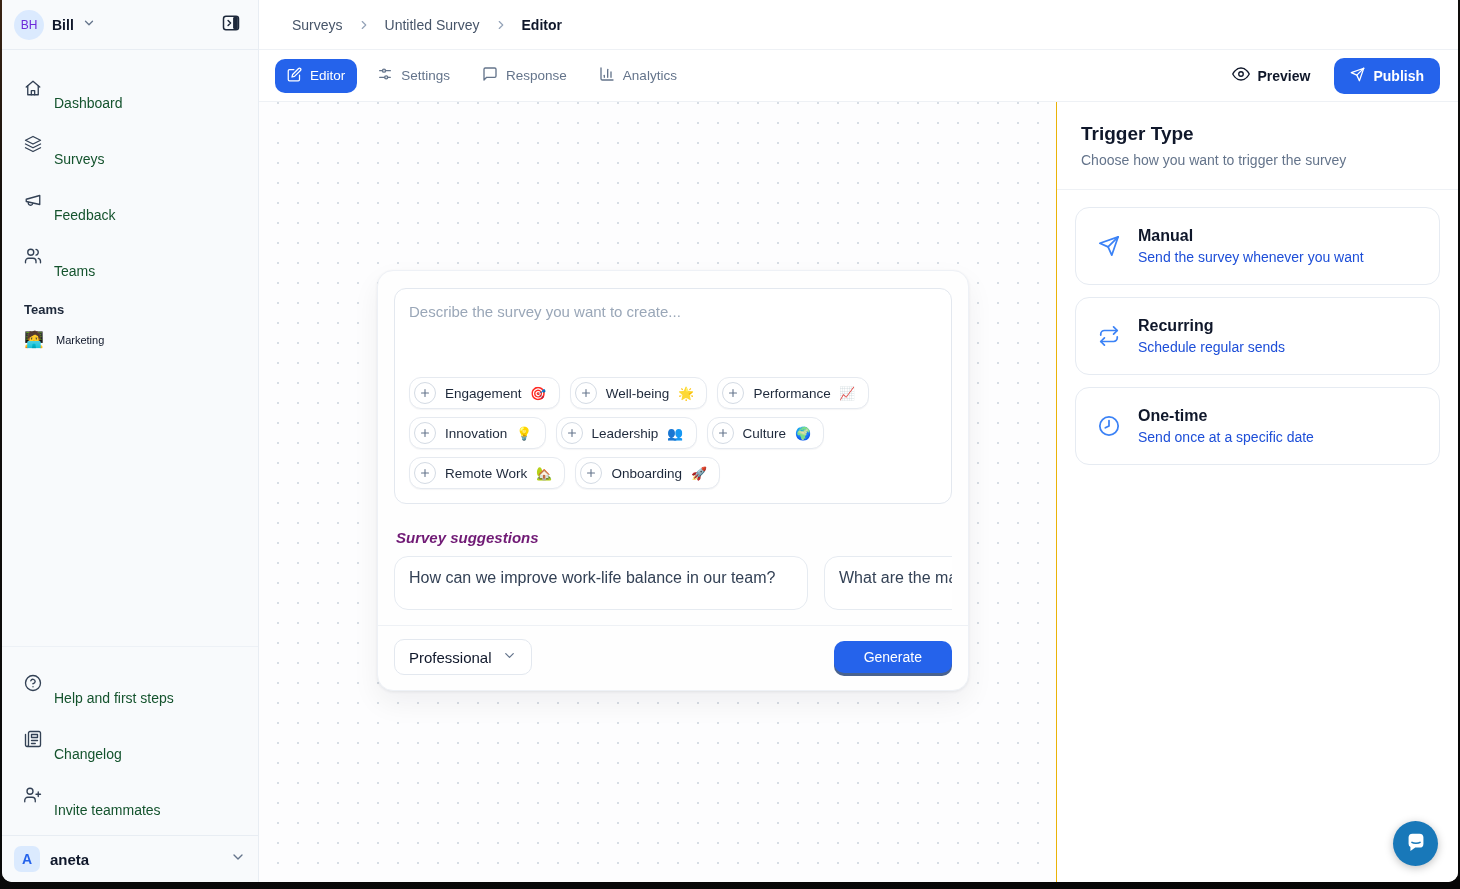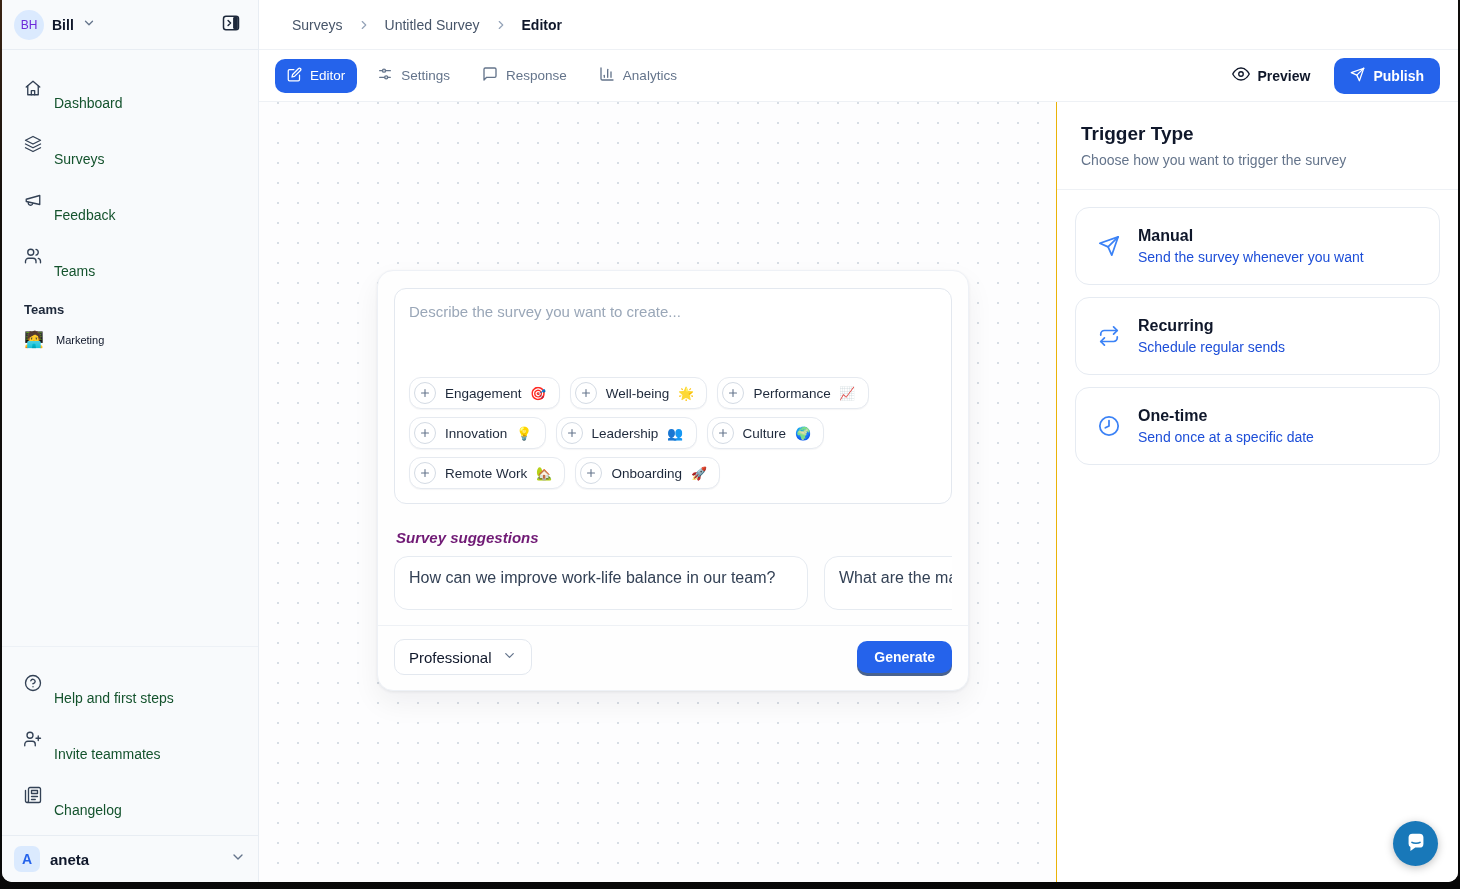--- a/index.html
+++ b/index.html
@@ -63,21 +63,21 @@
   .chip-plus { width:22px; height:22px; border:1px solid #d4dbe4; border-radius:50%; display:flex; align-items:center; justify-content:center; color:#64748b; }
   .chip-label { font-size:13.5px; color:#1e293b; }
   .chip-emoji { font-size:13px; }
   .sugg-label { margin:25px 18px 10px; font-size:15px; font-weight:700; color:#701a75;font-style:italic; }
   .sugg-row { display:flex; gap:16px; margin:0 16px; overflow:hidden; }
   .sugg-card { flex:0 0 auto; border:1px solid #e6ebf1; border-radius:14px; background:#fff; padding:12px 14px; height:54px; font-size:16px; color:#334155; cursor:pointer; }
   .sugg-card.c1 { width:414px; }
   .sugg-card.c2 { width:380px; }
   .gen-footer { margin-top:15px; border-top:1px solid #eef1f5; padding:13px 16px 15px; display:flex; align-items:center; justify-content:space-between; }
   .tone-select { display:flex; align-items:center; gap:10px; border:1px solid #e3e8ef; background:#fff; border-radius:10px; padding:8px 14px; font-size:15px; color:#0f172a; cursor:pointer; }
-  .btn-generate { background:var(--accent); color:#fff; font-size:14px; font-weight:700; border:none; border-radius:10px; padding:8px 17px; cursor:pointer; box-shadow:0 3px 0 0 rgba(12,45,104,.75); }
+  .btn-generate { background:var(--accent); color:#fff; font-size:14px; font-weight:400; border:none; border-radius:10px; padding:8px 30px; cursor:pointer; box-shadow:0 3px 0 0 rgba(12,45,104,.75); }
   
   .panel { width:402px; min-width:402px; border-left:1px solid #eab308; background:#fff; display:flex; flex-direction:column; }
   .panel-header { padding:21px 24px 21px; border-bottom:1px solid #eef1f5; }
   .panel-title { font-size:19px; font-weight:700; color:#0f172a; }
   .panel-subtitle { font-size:14px; color:#64748b; margin-top:7px; }
   .panel-body { padding:17px 18px; }
   .opt-card { display:flex; align-items:center; gap:18px; border:1px solid #e6ebf2; border-radius:14px; background:#fff; padding:19px 22px; margin-bottom:12px; cursor:pointer; }
   .opt-icon { color:var(--icon-blue); display:flex; }
   .opt-title { font-size:16px; font-weight:700; color:#0f172a; }
   .opt-desc { font-size:14px; color:#1d4ed8; margin-top:4px; }
@@ -157,35 +157,35 @@
       <div class="nav-item">
         <span><svg width="18" height="18" viewBox="0 0 24 24" fill="none" stroke="currentColor" stroke-width="1.8" stroke-linecap="round" stroke-linejoin="round">
               <circle cx="12" cy="12" r="10"></circle>
               <path d="M9.1 9a3 3 0 0 1 5.8 1c0 2-3 3-3 3"></path>
               <line x1="12" y1="17" x2="12.01" y2="17"></line>
             </svg></span>
         <span class="nav-label">Help and first steps</span>
       </div>
       <div class="nav-item">
         <span><svg width="18" height="18" viewBox="0 0 24 24" fill="none" stroke="currentColor" stroke-width="1.8" stroke-linecap="round" stroke-linejoin="round">
+              <path d="M4 22h16a2 2 0 0 0 2-2V4a2 2 0 0 0-2-2H8a2 2 0 0 0-2 2v16a2 2 0 0 1-4 0V6"></path>
+              <path d="M18 14h-8"></path>
+              <path d="M15 18h-5"></path>
+              <path d="M10 6h8v4h-8z"></path>
+            </svg></span>
+        <span class="nav-label">Changelog</span>
+      </div>
+      <div class="nav-item">
+        <span><svg width="18" height="18" viewBox="0 0 24 24" fill="none" stroke="currentColor" stroke-width="1.8" stroke-linecap="round" stroke-linejoin="round">
               <path d="M15 21v-2a4 4 0 0 0-4-4H5a4 4 0 0 0-4 4v2"></path>
               <circle cx="8" cy="7" r="4"></circle>
               <line x1="19" y1="8" x2="19" y2="14"></line>
               <line x1="22" y1="11" x2="16" y2="11"></line>
             </svg></span>
         <span class="nav-label">Invite teammates</span>
-      </div>
-      <div class="nav-item">
-        <span><svg width="18" height="18" viewBox="0 0 24 24" fill="none" stroke="currentColor" stroke-width="1.8" stroke-linecap="round" stroke-linejoin="round">
-              <path d="M4 22h16a2 2 0 0 0 2-2V4a2 2 0 0 0-2-2H8a2 2 0 0 0-2 2v16a2 2 0 0 1-4 0V6"></path>
-              <path d="M18 14h-8"></path>
-              <path d="M15 18h-5"></path>
-              <path d="M10 6h8v4h-8z"></path>
-            </svg></span>
-        <span class="nav-label">Changelog</span>
       </div>
     </div>
 
     <div class="sb-user">
       <div class="user-avatar">A</div>
       <span class="user-name">aneta</span>
       <span class="chev">
         <svg width="16" height="16" viewBox="0 0 24 24" fill="none" stroke="currentColor" stroke-width="2" stroke-linecap="round" stroke-linejoin="round">
             <path d="m6 9 6 6 6-6"></path>
           </svg>

